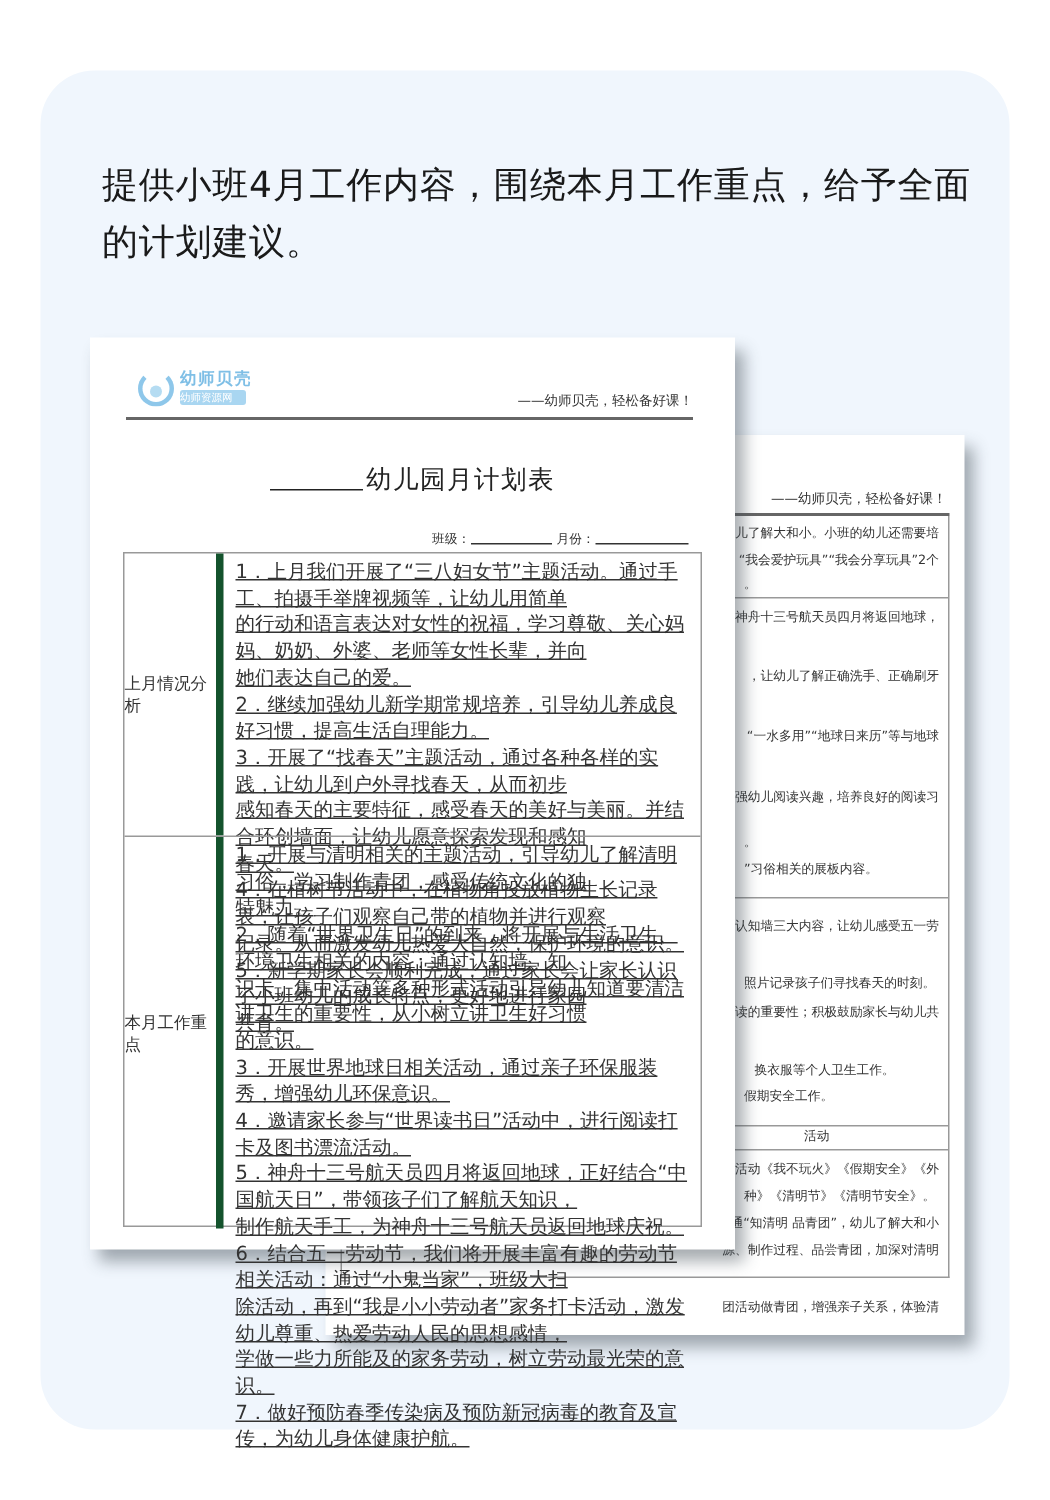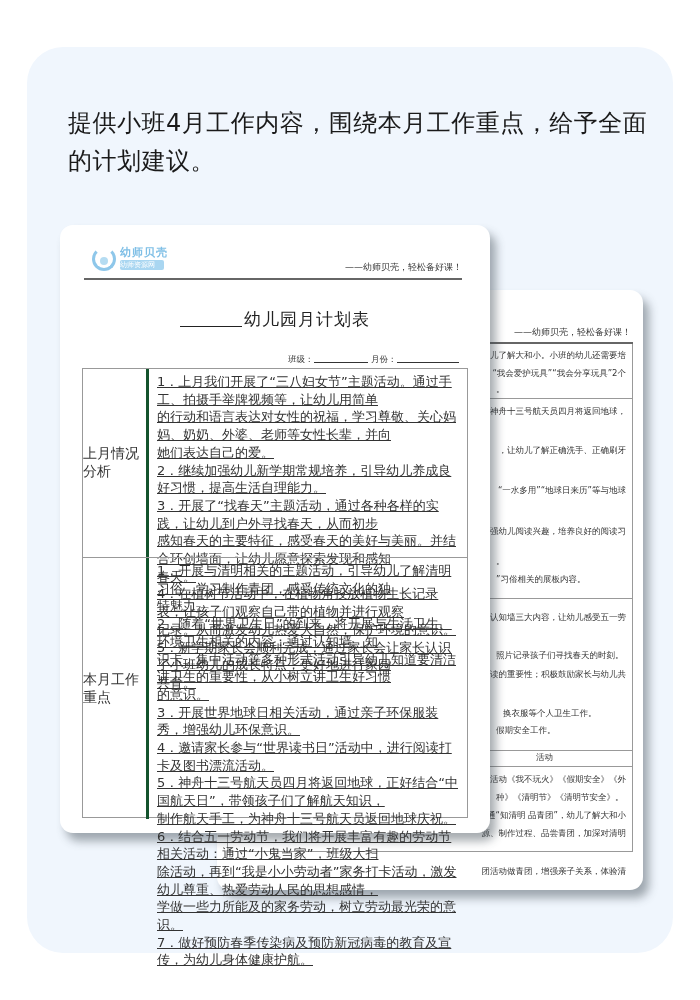--- a/index.html
+++ b/index.html
@@ -11,21 +11,20 @@
       background: #f0f6fd; border-radius: 36px;
     }
     .prompt {
       position: absolute; left: 68px; top: 104px; width: 580px;
       font-size: 24px; line-height: 38px; color: #1a1a1a; letter-spacing: 0.5px;
     }
 
     .page {
       position: absolute; background: #ffffff;
       box-shadow: 6px 8px 10px rgba(60,70,80,0.45);
-      border-radius: 13px;
     }
     .page.back { left: 217px; top: 290px; width: 426px; height: 600px; }
     .page.front { left: 60px; top: 225px; width: 430px; height: 608px; }
 
     
     .back .slogan {
       position: absolute; right: 12px; top: 36px; font-size: 9px; color: #333;
     }
     .back .hr { position: absolute; left: 10px; right: 10px; top: 52px; height: 2px; background: #666; }
     .back .tbl {
@@ -62,22 +61,22 @@
     .meta { position: absolute; top: 129px; font-size: 8.5px; color: #333; }
     .meta .blank { display: inline-block; border-bottom: 1px solid #333; height: 9px; vertical-align: -1px; }
 
     .ftbl {
       position: absolute; left: 22px; top: 143px; width: 386px; height: 450px;
       border: 1px solid #999; background: #fff;
     }
     .frow { position: absolute; left: 0; right: 0; display: flex; }
     .frow + .frow { border-top: 1px solid #999; }
     .flabel {
-      width: 66px; border-right: 3px solid #14532d; display: flex; align-items: center; justify-content: center;
-      font-size: 14px; color: #333;
+      width: 66px; border-right: 5px solid #14532d; display: flex; align-items: center; justify-content: center;
+      font-size: 11px; color: #333;
     }
     .fcontent { flex: 1; padding: 4px 6px 2px 8px; }
     .fcontent p { font-size: 13px; line-height: 17.7px; color: #333; margin: 0; text-decoration: underline; }
   </style>
 </head>
 <body>
 
 <div class="card"></div>
 
 <div class="prompt">提供小班4月工作内容，围绕本月工作重点，给予全面的计划建议。</div>

